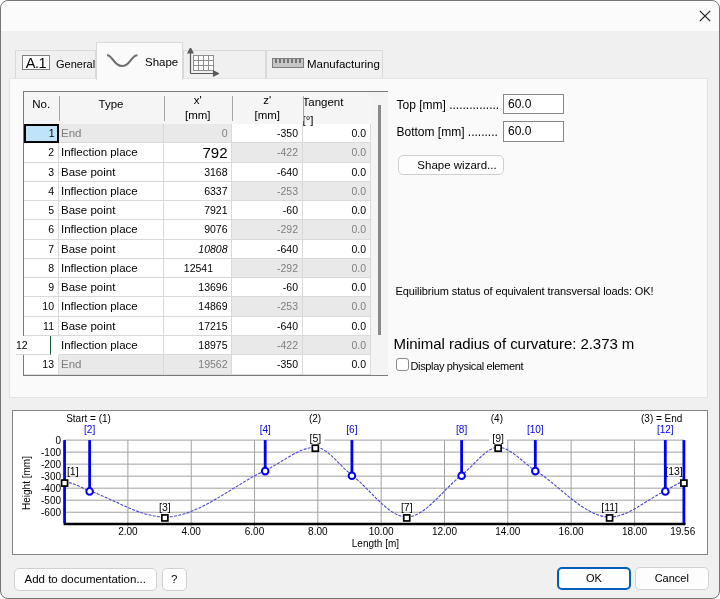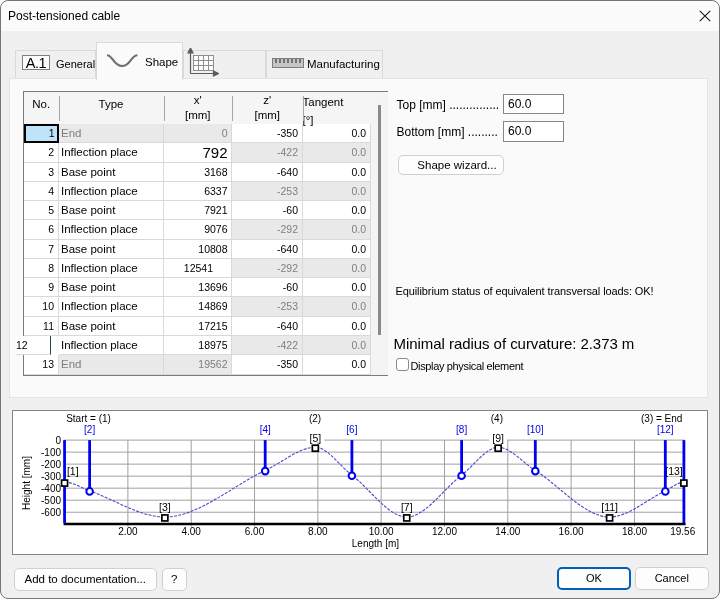--- a/index.html
+++ b/index.html
@@ -8,21 +8,20 @@
 .tab{position:absolute;background:#f0f0f0;border:1px solid #d9d9d9;border-bottom:none;}
 .tabtxt{position:absolute;font-size:11px;color:#000;}
 .page{position:absolute;left:8px;top:77px;width:699px;height:320px;background:#fafafa;border:1px solid #e4e4e4;}
 .lbl{position:absolute;font-size:11px;color:#000;white-space:pre;}
 .inp{position:absolute;background:#fff;border:1px solid #868686;font-size:12px;padding-left:4px;color:#000;}
 .btn{position:absolute;background:#fdfdfd;border:1px solid #d0d0d0;border-radius:5px;font-size:11.5px;color:#000;text-align:center;}
 </style></head>
 <body>
 <div id="dlg">
   <div class="tb">
-      <span class="t">Post-tensioned cable</span>
     <svg style="position:absolute;left:698px;top:9px" width="12" height="12" viewBox="0 0 12 12">
         <path d="M0.8 0.8 L11.2 11.2 M11.2 0.8 L0.8 11.2" stroke="#1c1c1c" stroke-width="1.15"></path>
       </svg>
   </div>
 
   <div class="tab" style="left:14px;top:49px;width:81px;height:29px;"></div>
   <div class="tab" style="left:182px;top:49px;width:83px;height:29px;"></div>
   <div class="tab" style="left:265px;top:49px;width:117px;height:29px;"></div>
   <div class="tab" style="left:95px;top:41px;width:87px;height:38px;background:#fafafa;z-index:3;"></div>
   <div style="position:absolute;left:21px;top:53.5px;width:28px;height:15.5px;border:1px solid #7f7f7f;background:#fdfdfd;z-index:4;text-align:center;line-height:14px;font-size:14.5px;letter-spacing:-0.5px;color:#000;">A.1</div>
@@ -106,21 +105,21 @@
 <div style="position:absolute;left:162.50px;top:200.10px;width:68.50px;height:19.28px;background:#fff;color:#000;text-align:right;padding-right:3.5px;box-sizing:border-box;font-size:10.5px;border-right:1px solid #d9d9d9;border-bottom:1px solid #d9d9d9;line-height:19.28px;">7921</div>
 <div style="position:absolute;left:231.00px;top:200.10px;width:70.50px;height:19.28px;background:#fff;color:#000;text-align:right;padding-right:3.5px;box-sizing:border-box;font-size:10.5px;border-right:1px solid #d9d9d9;border-bottom:1px solid #d9d9d9;line-height:19.28px;">-60</div>
 <div style="position:absolute;left:301.50px;top:200.10px;width:68.00px;height:19.28px;background:#fff;color:#000;text-align:right;padding-right:3.5px;box-sizing:border-box;font-size:10.5px;border-right:1px solid #d9d9d9;border-bottom:1px solid #d9d9d9;line-height:19.28px;">0.0</div>
 <div style="position:absolute;left:23.00px;top:219.38px;width:34.50px;height:19.27px;background:#fff;color:#000;text-align:right;padding-right:3.5px;box-sizing:border-box;font-size:10.5px;border-right:1px solid #d9d9d9;border-bottom:1px solid #d9d9d9;line-height:19.27px;">6</div>
 <div style="position:absolute;left:57.50px;top:219.38px;width:105.00px;height:19.27px;background:#fff;color:#000;text-align:left;padding-left:2.5px;box-sizing:border-box;font-size:11.5px;border-right:1px solid #d9d9d9;border-bottom:1px solid #d9d9d9;line-height:19.27px;">Inflection place</div>
 <div style="position:absolute;left:162.50px;top:219.38px;width:68.50px;height:19.27px;background:#fff;color:#000;text-align:right;padding-right:3.5px;box-sizing:border-box;font-size:10.5px;border-right:1px solid #d9d9d9;border-bottom:1px solid #d9d9d9;line-height:19.27px;">9076</div>
 <div style="position:absolute;left:231.00px;top:219.38px;width:70.50px;height:19.27px;background:#e9e9e9;color:#7f7f7f;text-align:right;padding-right:3.5px;box-sizing:border-box;font-size:10.5px;border-right:1px solid #d9d9d9;border-bottom:1px solid #d9d9d9;line-height:19.27px;">-292</div>
 <div style="position:absolute;left:301.50px;top:219.38px;width:68.00px;height:19.27px;background:#e9e9e9;color:#7f7f7f;text-align:right;padding-right:3.5px;box-sizing:border-box;font-size:10.5px;border-right:1px solid #d9d9d9;border-bottom:1px solid #d9d9d9;line-height:19.27px;">0.0</div>
 <div style="position:absolute;left:23.00px;top:238.65px;width:34.50px;height:19.27px;background:#fff;color:#000;text-align:right;padding-right:3.5px;box-sizing:border-box;font-size:10.5px;border-right:1px solid #d9d9d9;border-bottom:1px solid #d9d9d9;line-height:19.27px;">7</div>
 <div style="position:absolute;left:57.50px;top:238.65px;width:105.00px;height:19.27px;background:#fff;color:#000;text-align:left;padding-left:2.5px;box-sizing:border-box;font-size:11.5px;border-right:1px solid #d9d9d9;border-bottom:1px solid #d9d9d9;line-height:19.27px;">Base point</div>
-<div style="position:absolute;left:162.50px;top:238.65px;width:68.50px;height:19.27px;background:#fff;color:#000;text-align:right;padding-right:3.5px;box-sizing:border-box;font-size:10.5px;border-right:1px solid #d9d9d9;border-bottom:1px solid #d9d9d9;line-height:19.27px;">10808</div>
+<div style="position:absolute;left:162.50px;top:238.65px;width:68.50px;height:19.27px;background:#fff;color:#000;text-align:right;padding-right:3.5px;box-sizing:border-box;font-size:10.5px;border-right:1px solid #d9d9d9;border-bottom:1px solid #d9d9d9;line-height:19.27px;font-style:italic;">10808</div>
 <div style="position:absolute;left:231.00px;top:238.65px;width:70.50px;height:19.27px;background:#fff;color:#000;text-align:right;padding-right:3.5px;box-sizing:border-box;font-size:10.5px;border-right:1px solid #d9d9d9;border-bottom:1px solid #d9d9d9;line-height:19.27px;">-640</div>
 <div style="position:absolute;left:301.50px;top:238.65px;width:68.00px;height:19.27px;background:#fff;color:#000;text-align:right;padding-right:3.5px;box-sizing:border-box;font-size:10.5px;border-right:1px solid #d9d9d9;border-bottom:1px solid #d9d9d9;line-height:19.27px;">0.0</div>
 <div style="position:absolute;left:23.00px;top:257.92px;width:34.50px;height:19.28px;background:#fff;color:#000;text-align:right;padding-right:3.5px;box-sizing:border-box;font-size:10.5px;border-right:1px solid #d9d9d9;border-bottom:1px solid #d9d9d9;line-height:19.28px;">8</div>
 <div style="position:absolute;left:57.50px;top:257.92px;width:105.00px;height:19.28px;background:#fff;color:#000;text-align:left;padding-left:2.5px;box-sizing:border-box;font-size:11.5px;border-right:1px solid #d9d9d9;border-bottom:1px solid #d9d9d9;line-height:19.28px;">Inflection place</div>
 <div style="position:absolute;left:162.50px;top:257.92px;width:68.50px;height:19.28px;background:#fff;color:#000;text-align:right;padding-right:18px;box-sizing:border-box;font-size:10.5px;border-right:1px solid #d9d9d9;border-bottom:1px solid #d9d9d9;line-height:19.28px;">12541</div>
 <div style="position:absolute;left:231.00px;top:257.92px;width:70.50px;height:19.28px;background:#e9e9e9;color:#7f7f7f;text-align:right;padding-right:3.5px;box-sizing:border-box;font-size:10.5px;border-right:1px solid #d9d9d9;border-bottom:1px solid #d9d9d9;line-height:19.28px;">-292</div>
 <div style="position:absolute;left:301.50px;top:257.92px;width:68.00px;height:19.28px;background:#e9e9e9;color:#7f7f7f;text-align:right;padding-right:3.5px;box-sizing:border-box;font-size:10.5px;border-right:1px solid #d9d9d9;border-bottom:1px solid #d9d9d9;line-height:19.28px;">0.0</div>
 <div style="position:absolute;left:23.00px;top:277.20px;width:34.50px;height:19.28px;background:#fff;color:#000;text-align:right;padding-right:3.5px;box-sizing:border-box;font-size:10.5px;border-right:1px solid #d9d9d9;border-bottom:1px solid #d9d9d9;line-height:19.28px;">9</div>
 <div style="position:absolute;left:57.50px;top:277.20px;width:105.00px;height:19.28px;background:#fff;color:#000;text-align:left;padding-left:2.5px;box-sizing:border-box;font-size:11.5px;border-right:1px solid #d9d9d9;border-bottom:1px solid #d9d9d9;line-height:19.28px;">Base point</div>
 <div style="position:absolute;left:162.50px;top:277.20px;width:68.50px;height:19.28px;background:#fff;color:#000;text-align:right;padding-right:3.5px;box-sizing:border-box;font-size:10.5px;border-right:1px solid #d9d9d9;border-bottom:1px solid #d9d9d9;line-height:19.28px;">13696</div>

